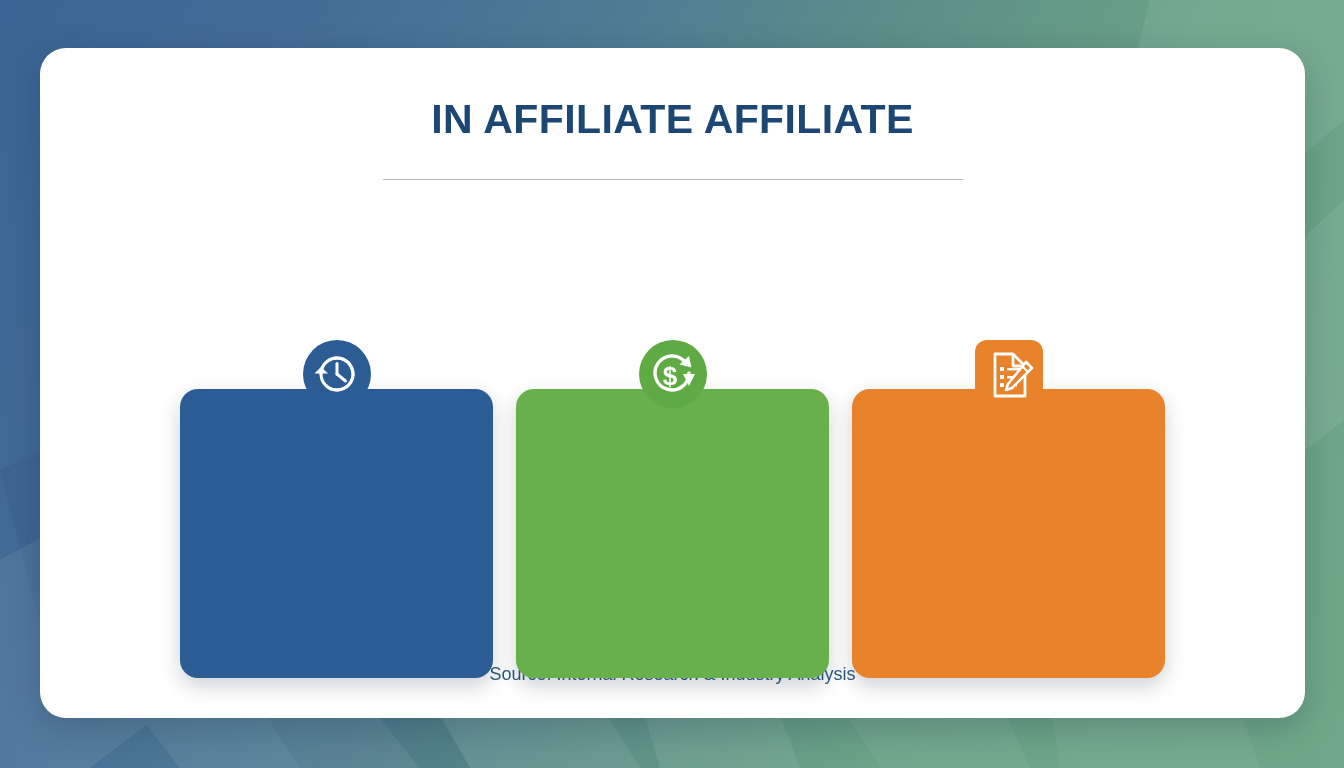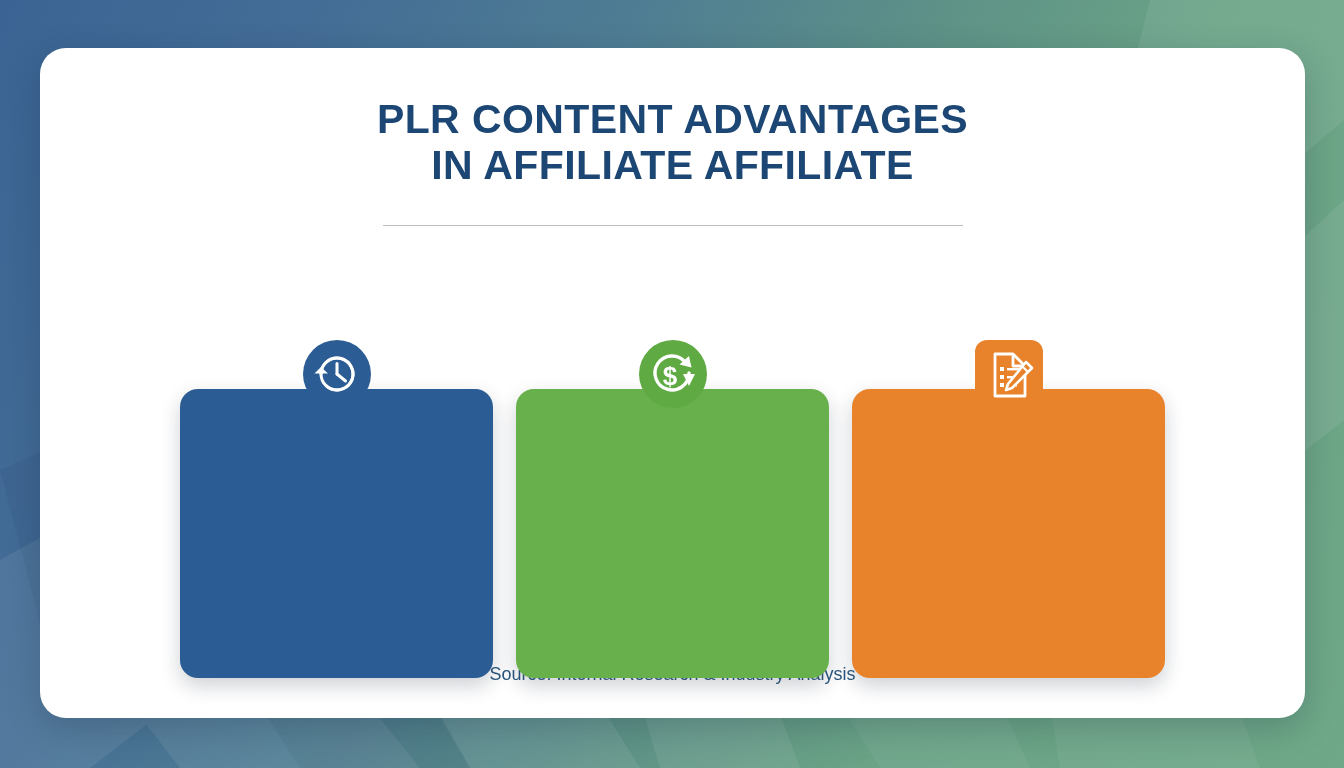--- a/index.html
+++ b/index.html
@@ -158,21 +158,20 @@
       <g fill="#ffffff" opacity="0.05">
         <polygon points="1040,640 1200,600 1260,768 1060,768"></polygon>
         <polygon points="850,720 990,680 1030,768 880,768"></polygon>
       </g>
     </svg>
   </div>
 
   <div class="panel">
 
     <div class="title-wrap">
-      <div class="title-line">PLR CONTENT ADVANTAGES</div>
       <div class="title-line">IN AFFILIATE AFFILIATE</div>
       <div class="divider"></div>
     </div>
 
     <div class="cards">
 
       <div class="card-slot c1">
         <div class="badge">
           <svg width="68" height="68" viewBox="0 0 68 68">
             <circle cx="34" cy="34" r="34" fill="#2b5c93"></circle>

